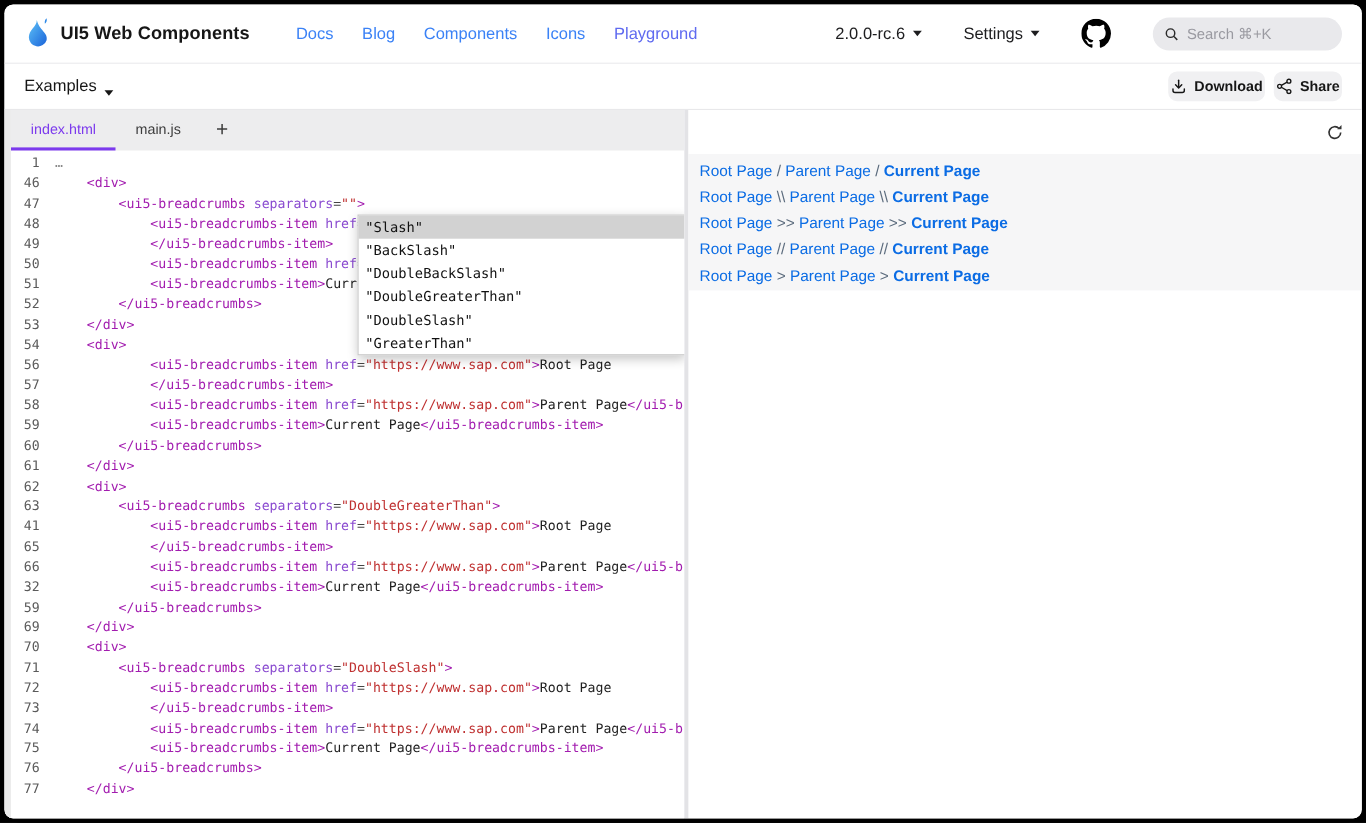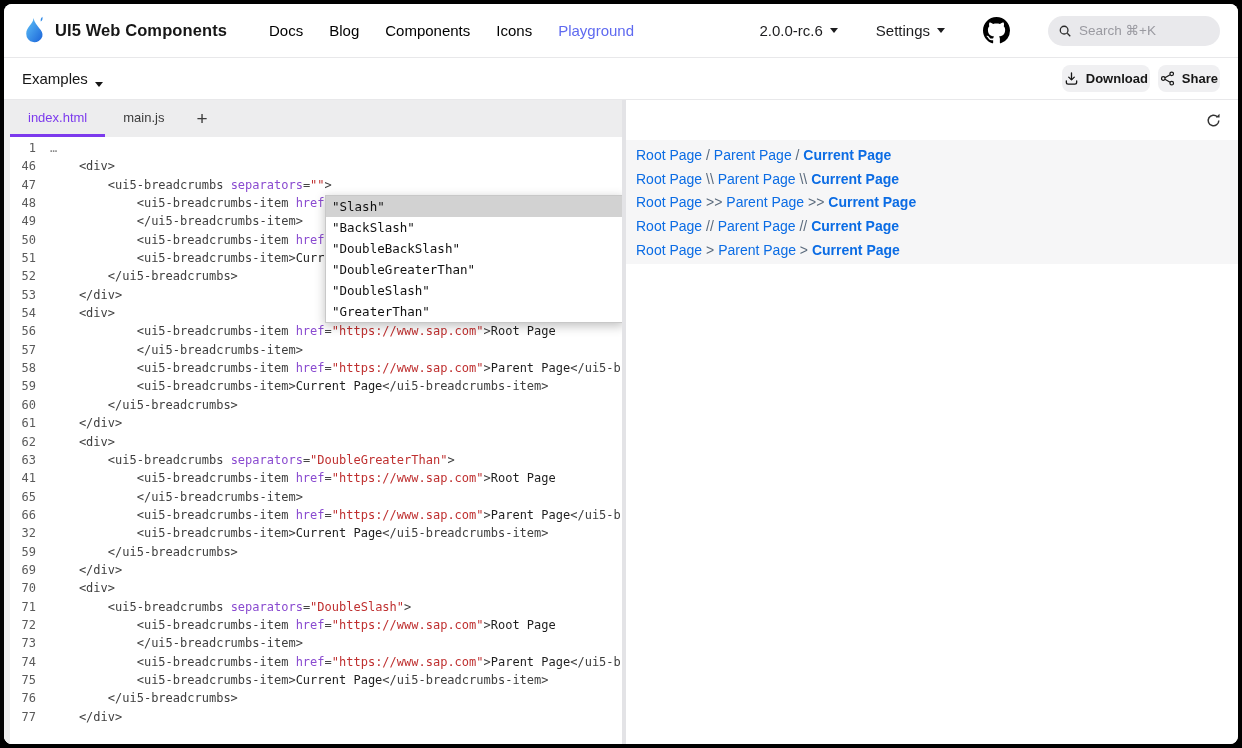--- a/index.html
+++ b/index.html
@@ -8,21 +8,21 @@
   .frame { width:1242px; height:748px; background:#000; padding:4px; border-radius:20px; }
   .app { width:1234px; height:740px; background:#fff; border-radius:8px; overflow:hidden;
          position:relative; display:flex; flex-direction:column; }
 
   
   .topbar { height:54px; flex:none; display:flex; align-items:center; padding:0 18px;
             border-bottom:1px solid #e8e8ea; background:#fff; }
   .brand { display:flex; align-items:center; gap:8px; cursor:pointer; }
   .brand-title { font-size:16.5px; font-weight:700; color:#161616; letter-spacing:.1px; }
   .nav { display:flex; align-items:center; gap:26px; margin-left:42px; }
-  .nav-item { font-size:15px; color:#000000; cursor:pointer; }
+  .nav-item { font-size:15px; color:#3b82f6; cursor:pointer; }
   .nav-item.active { color:#5f6af0; }
   .top-right { margin-left:auto; display:flex; align-items:center; gap:38px; }
   .dropdown { font-size:15px; font-weight:500; color:#1d1d1f; cursor:pointer;
               display:flex; align-items:center; }
   .caret { display:inline-block; width:0; height:0; border-left:4.5px solid transparent;
            border-right:4.5px solid transparent; border-top:5.5px solid currentColor;
            margin-left:7px; }
   .gh { width:27px; height:27px; cursor:pointer; display:block; }
   .search-pill { width:172px; height:30px; background:#e9e9ec; border-radius:15px;
                  display:flex; align-items:center; padding:0 10px; gap:7px; }
@@ -50,21 +50,21 @@
   .tab.active { color:#7c3aed; border-bottom-color:#7c3aed; }
   .add-tab { padding:0 14px; display:flex; align-items:center; font-size:19px; color:#3c3c3c;
              cursor:pointer; }
 
   .code { position:absolute; top:37px; left:6px; right:0; bottom:0; background:#fff;
           font-family:"DejaVu Sans Mono", monospace; font-size:12px; line-height:18.35px;
           padding-top:2px; overflow:hidden; cursor:text; }
   .line { display:flex; white-space:pre; }
   .ln { flex:none; width:40px; text-align:right; padding-right:14px; color:#5a5a5a; }
   .lc { white-space:pre; }
-  .tg { color:#404040; }
+  .tg { color:#a21caf; }
   .at { color:#8a4bd0; }
   .st { color:#bf3030; }
   .eq { color:#444; }
   .pl { color:#1f1f1f; }
   .el { color:#888; }
 
   
   .popup { position:absolute; left:321px; top:95px; width:299px; background:#fff;
            border:1px solid #c8c8c8; box-shadow:0 3px 10px rgba(0,0,0,.25); z-index:5;
            font-family:"DejaVu Sans Mono", monospace; font-size:12.5px; }

